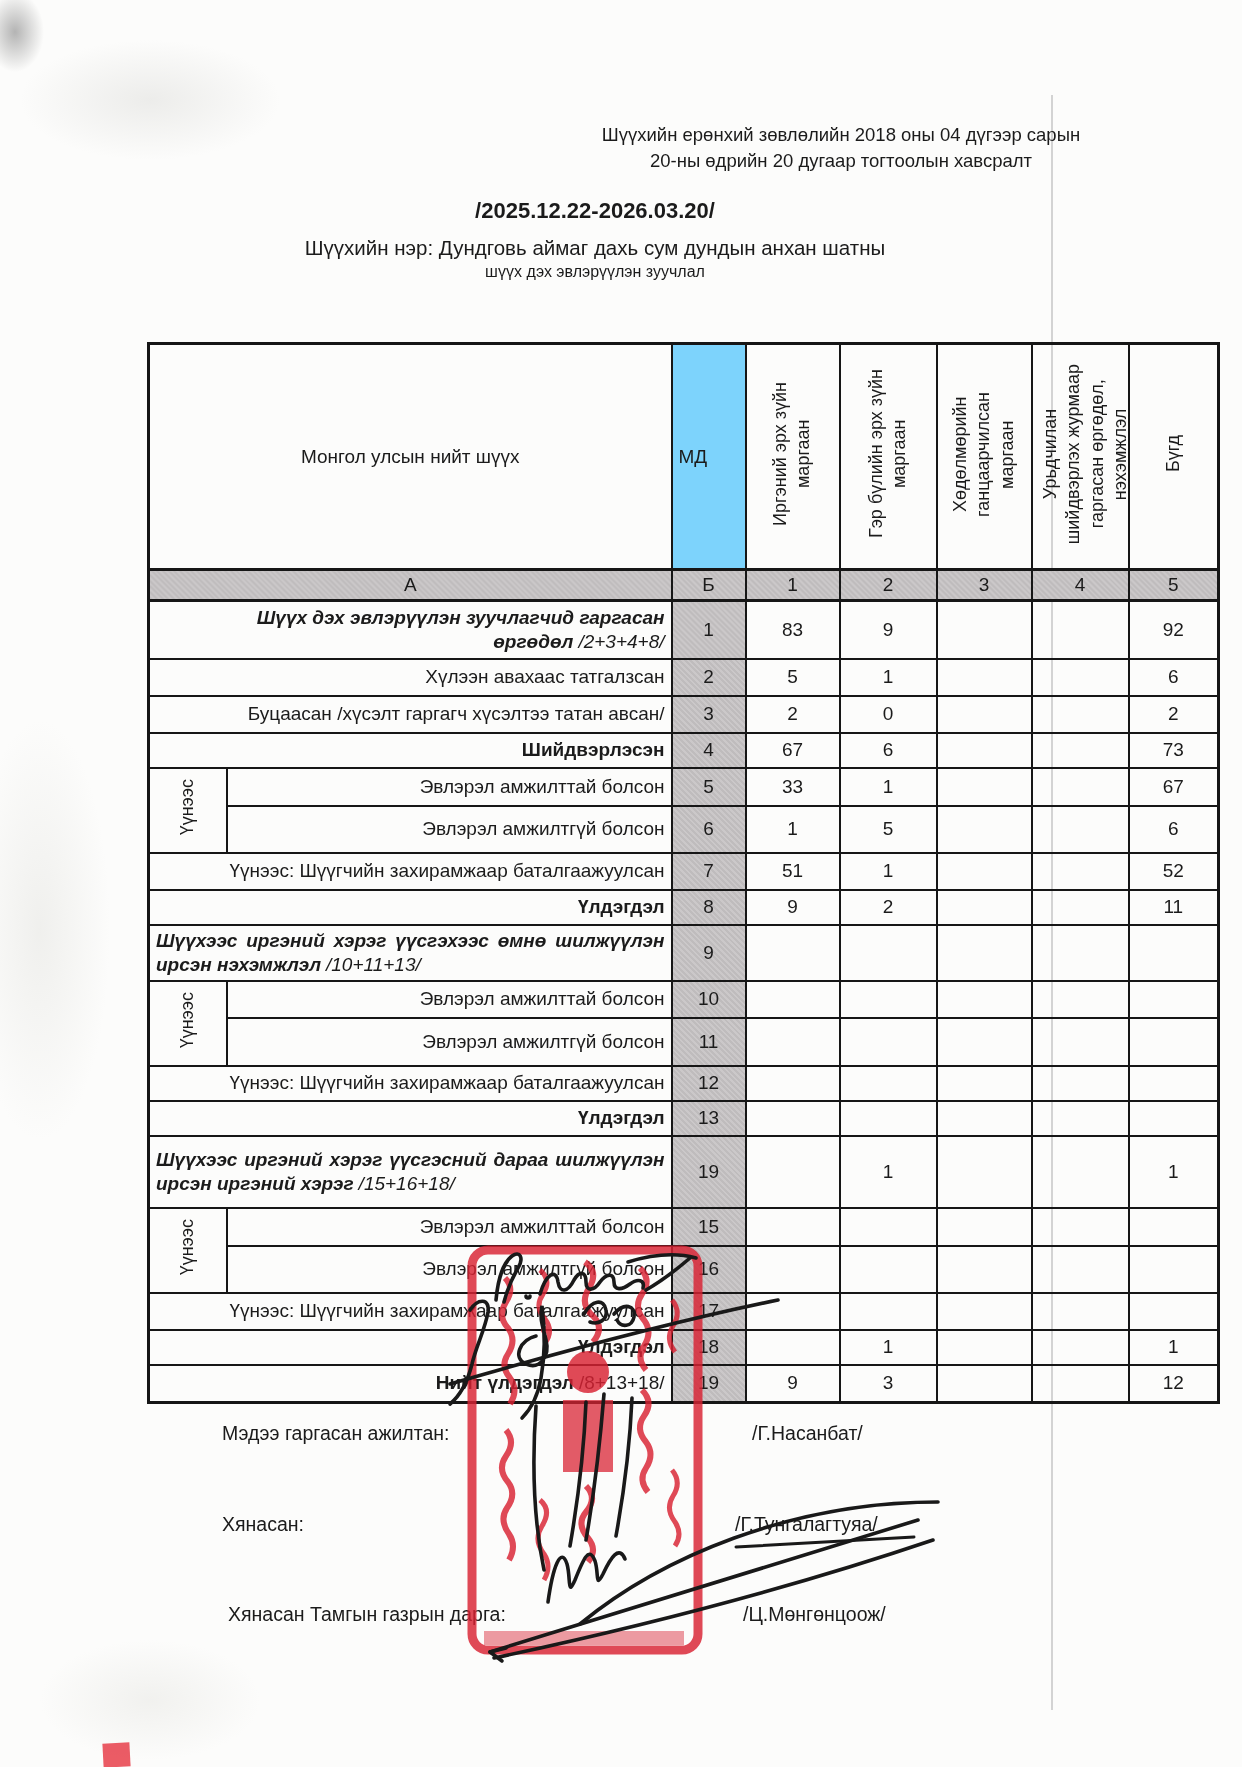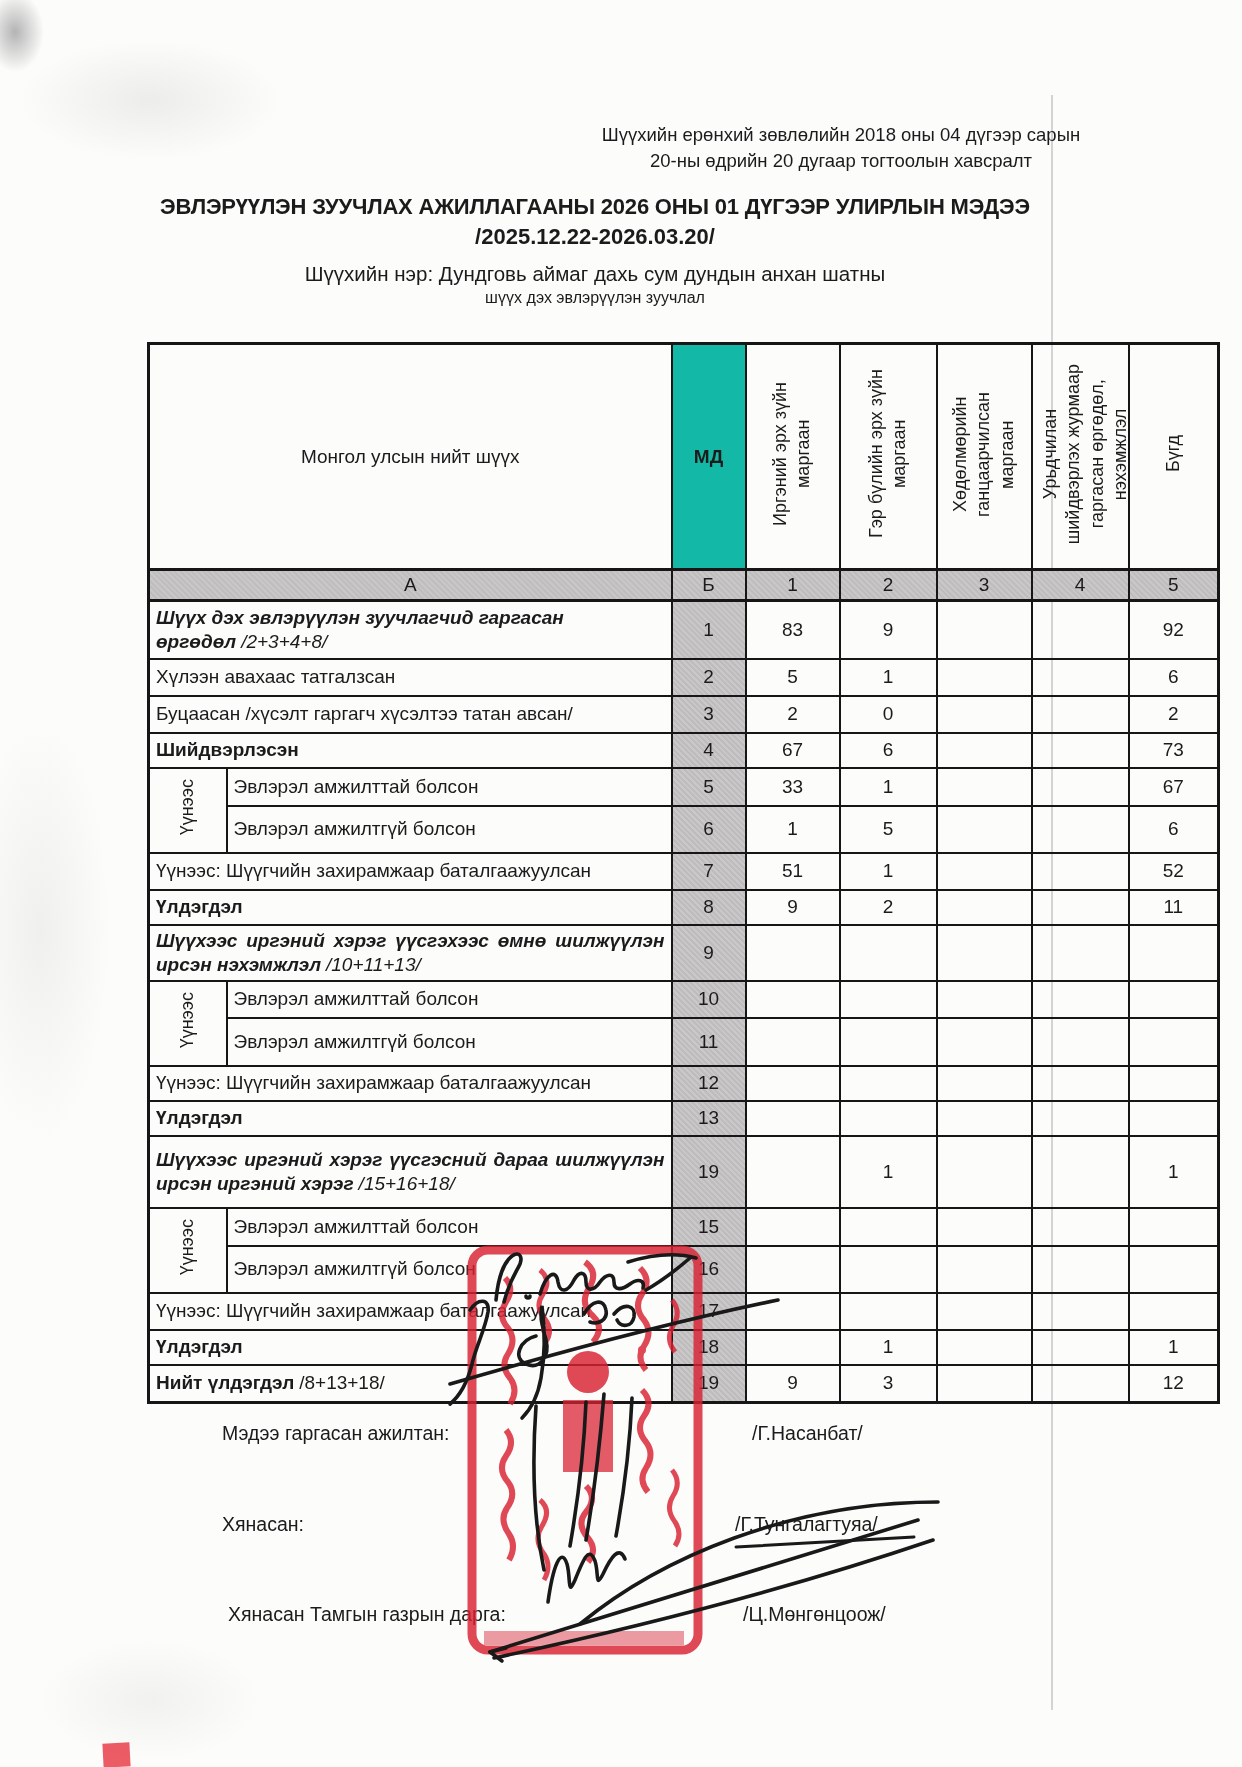--- a/index.html
+++ b/index.html
@@ -23,28 +23,28 @@
   .title1{font-size:22px;font-weight:700;letter-spacing:-0.2px;}
   .title2{font-size:22px;font-weight:700;margin-top:4px;}
   .court1{font-size:20.5px;margin-top:12px;}
   .court2{font-size:16px;margin-top:3px;}
   
   table.doc{position:absolute;left:147px;top:342px;border-collapse:collapse;table-layout:fixed;
             width:1070px;padding-left:20px;}
   table.doc td{border:2px solid #161616;font-size:19px;padding:1px 6px;overflow:hidden;}
   table.doc{border:3px solid #161616;}
   td.hdr-a{text-align:center;vertical-align:middle;font-size:19.5px;}
-  td.md-h{background:#14b8a6;text-align:center;vertical-align:middle;font-size:20px;font-weight:bold;}
+  td.md-h{background:#7dd3fc;text-align:left;vertical-align:middle;font-size:20px;}
   .shade{background:#c9c6c7;background-image:repeating-linear-gradient(45deg,rgba(0,0,0,.05) 0 2px,rgba(255,255,255,.04) 2px 4px);}
   td.vh{vertical-align:middle;text-align:center;padding:4px 2px;}
   .vt{writing-mode:vertical-rl;transform:rotate(180deg);display:inline-block;
       white-space:pre-line;line-height:1.3;font-size:18px;text-align:center;}
   tr.idx td{height:28px;text-align:center;font-size:19px;padding:0 4px;
             border-top:3px solid #161616;border-bottom:3px solid #161616;}
-  td.lbl{vertical-align:middle;padding-left:7px;padding-right:9px;line-height:1.25;}
+  td.lbl{vertical-align:middle;padding-left:7px;padding-right:9px;line-height:1.25;text-align:right;}
   td.sub{padding-left:9px;}
   td.grp{vertical-align:middle;text-align:center;padding:2px;}
   td.mdc{text-align:center;vertical-align:middle;}
   td.num{text-align:center;vertical-align:middle;}
   tr.r-bold td.lbl{font-weight:700;}
   tr.r-bi td.lbl{font-weight:700;font-style:italic;}
   tr.r-bi td.lbl .formula{font-weight:400;font-style:italic;}
   tr.r-bold td.lbl .formula{font-weight:700;}
   tr.r-bold td.lbl .formula.light{font-weight:400;}
   .formula{margin-left:5px;}
@@ -61,21 +61,20 @@
 
   <div class="blob-tl"></div>
   <div class="blob-a"></div>
   <div class="blob-b"></div>
   <div class="blob-c"></div>
   <div class="scanline"></div>
   <div class="redmark"></div>
 
   <div class="annotation">Шүүхийн ерөнхий зөвлөлийн 2018 оны 04 дүгээр сарын 20-ны өдрийн 20 дугаар тогтоолын хавсралт</div>
   <div class="titles">
-    <div class="title1">ЭВЛЭРҮҮЛЭН ЗУУЧЛАХ АЖИЛЛАГААНЫ 2026 ОНЫ 01 ДҮГЭЭР УЛИРЛЫН МЭДЭЭ</div>
     <div class="title2">/2025.12.22-2026.03.20/</div>
     <div class="court1">Шүүхийн нэр: Дундговь аймаг дахь сум дундын анхан шатны</div>
     <div class="court2">шүүх дэх эвлэрүүлэн зуучлал</div>
   </div>
 
   <table class="doc">
     <colgroup>
       <col style="width:78px">
         <col style="width:445px">
         <col style="width:74px">

